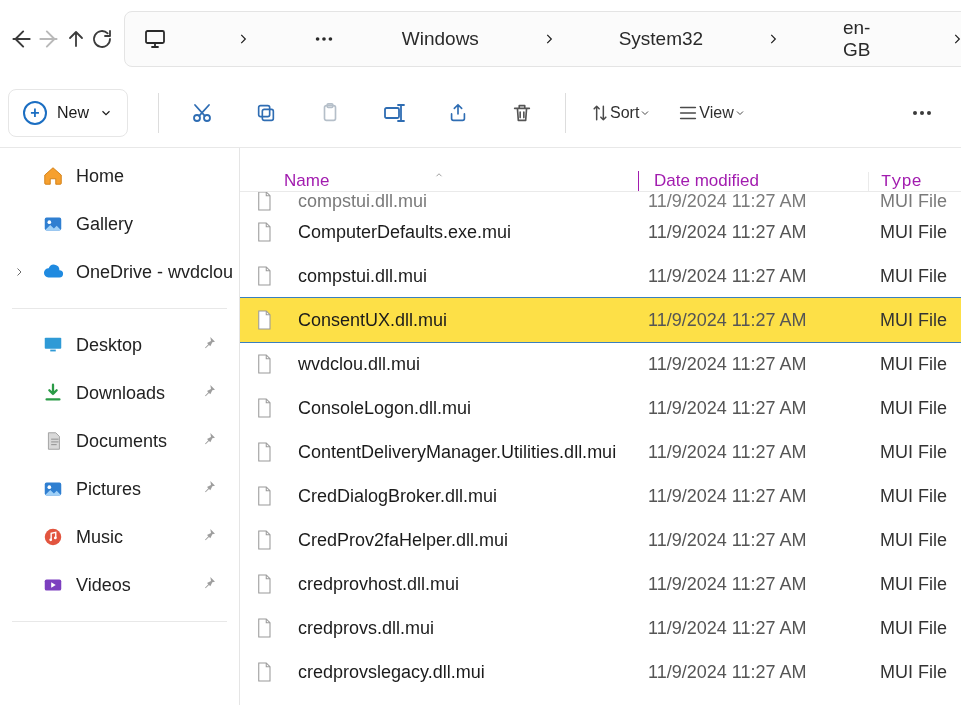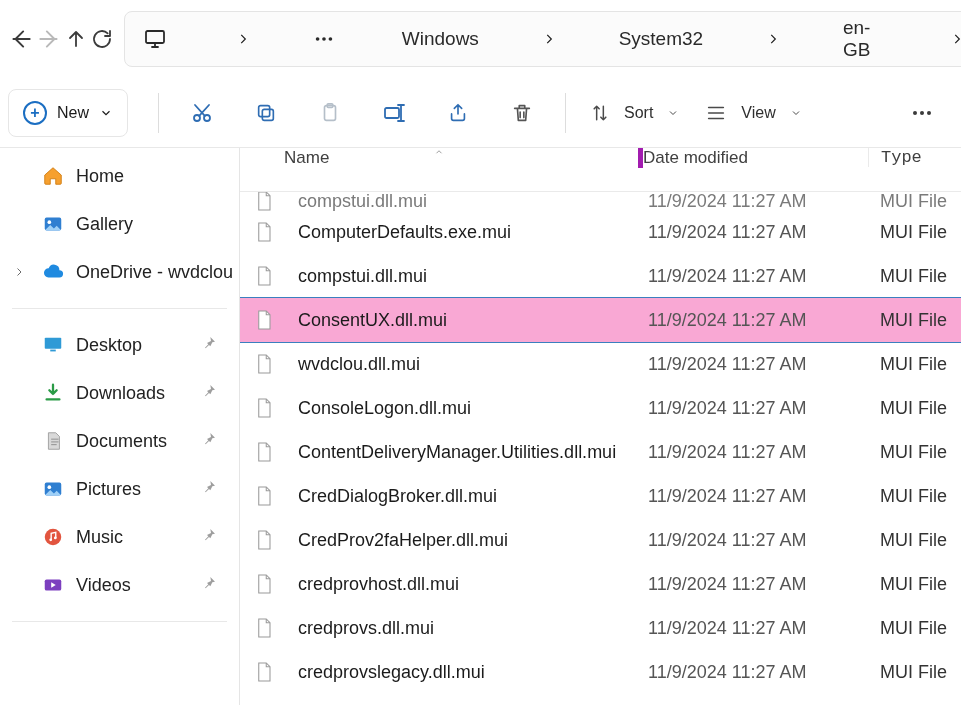--- a/index.html
+++ b/index.html
@@ -84,21 +84,21 @@
       width: 62px; height: 48px;
       display:flex;align-items:center;justify-content:center;
       color:#2f6db3;
       border-radius:6px;
     }
     .tool-btn.disabled { color:#b5bfc9; }
     .tool-sep {
       width:1px; height:40px; background:#dddddd; margin: 0 10px;
     }
     .sort-btn, .view-btn {
-      display:flex; align-items:center; gap:14px; height:48px; padding:0 12px;
+      display:flex; align-items:center; gap:0; height:48px; padding:0 12px;
       color:#2f2f2f;
     }
     .sort-btn svg, .view-btn svg { color:#4a4a4a; }
     .more-btn { width:62px; height:48px; display:flex;align-items:center;justify-content:center; color:#3a3a3a; }
 
     
     .body-split { display:flex; height: calc(705px - 78px - 70px); }
     .sidebar {
       width: 240px;
       border-right: 1px solid #e5e5e5;
@@ -118,39 +118,39 @@
       position:absolute; left:6px; top:50%; transform:translateY(-50%);
       width:18px;height:18px;display:flex;align-items:center;justify-content:center;color:#6c6c6c;
     }
     .side-sep { height:1px; background:#e8e8e8; margin: 12px 8px; }
     .pin { margin-left:auto; color:#9e9e9e; padding-right:10px; }
     .side-icon { width:22px;height:22px;display:inline-flex;align-items:center;justify-content:center; }
 
     
     .file-area { flex:1; display:flex; flex-direction:column; position:relative; }
     .col-headers {
-      display:flex; align-items:flex-start;
+      display:flex; align-items:flex-end;
       height: 44px;
       border-bottom: 1px solid #eaeaea;
-      color:#404040;
+      color:#a21caf;
       font-size:17px;
     }
     .col-name { padding-left:44px; flex: 0 0 398px; display:flex;align-items:center;gap:10px; position:relative;}
-    .col-date { flex: 0 0 230px; padding-left:0; border-left:5px solid #a21caf;}
+    .col-date { flex: 0 0 230px; padding-left:15px; border-left:1px solid #a21caf;}
     .col-type { flex: 1; padding-left:12px; border-left:1px solid #eaeaea;font-family:Liberation Mono, monospace;}
     .col-name .sort-caret {
       position:absolute; left:50%; top:-6px; transform:translateX(-50%);
       color:#8a8a8a;
     }
     .file-list { flex:1; overflow:hidden; font-size:18px; }
     .file-row {
       display:flex; align-items:center;
       height:44px;
     }
-    .file-row.selected { background:#f9a8d4; outline:1px solid #3a7fbf; }
+    .file-row.selected { background:#fde047; outline:1px solid #3a7fbf; }
     .cell-name { flex:0 0 398px; padding-left:14px; display:flex; align-items:center; gap:24px; white-space:nowrap; overflow:hidden;}
     .cell-date { flex:0 0 230px; padding-left:10px; color:#555;}
     .cell-type { flex:1; padding-left:12px; color:#333;}
     .file-row.partial-top { height:18px; }
     .file-row.partial-top .cell-name,
     .file-row.partial-top .cell-date,
     .file-row.partial-top .cell-type { color:#7a7a7a; overflow:hidden; }
     .doc-icon { width:20px;height:24px;display:inline-flex;align-items:center;justify-content:center;color:#808080;}
     .doc-icon svg { display:block; }
 

